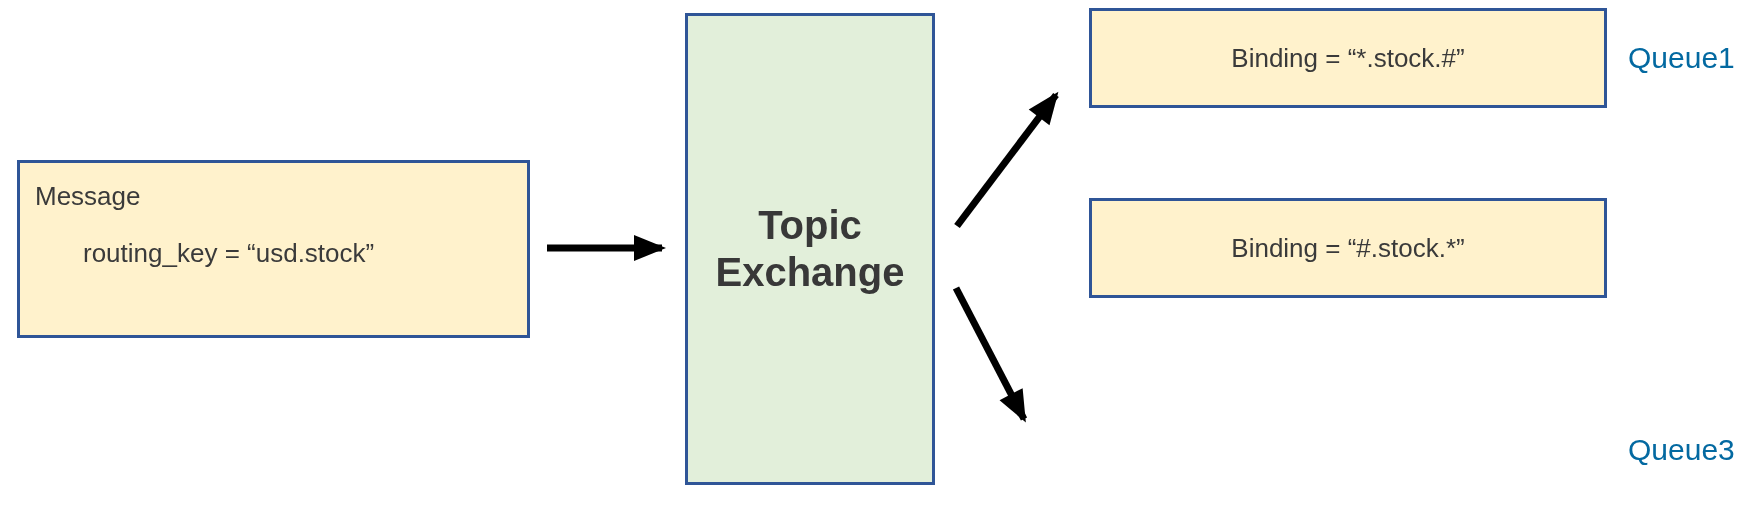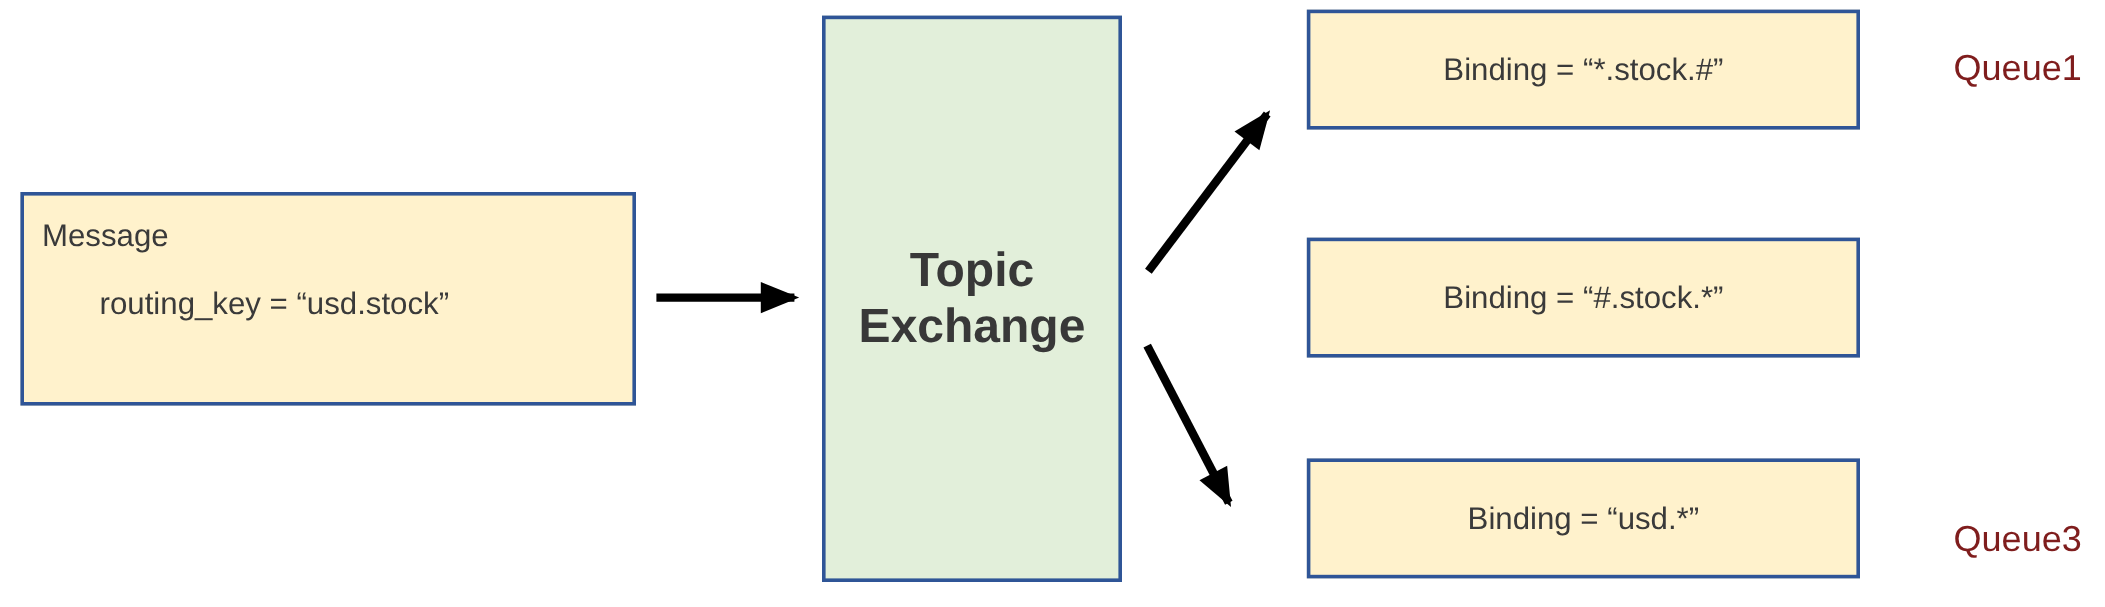--- a/index.html
+++ b/index.html
@@ -54,38 +54,38 @@
     font-size: 40px;
     font-weight: 700;
     line-height: 1.18;
     color: #383838;
   }
   .exchange-label span { display: block; }
 
   
   .binding-box {
     left: 1089px;
-    width: 461px;
+    width: 518px;
     height: 100px;
     display: flex;
     align-items: center;
     justify-content: center;
     font-size: 26px;
   }
   .binding-1 { top: 8px; }
   .binding-2 { top: 198px; }
   .binding-3 { top: 382px; }
 
   
   .queue-label {
     position: absolute;
     left: 1628px;
     width: 126px;
     font-size: 30px;
-    color: #7f1d1d;
+    color: #0369a1;
     white-space: nowrap;
   }
   .queue-1 { top: 41px; }
   .queue-2 { top: 231px; }
   .queue-3 { top: 433px; }
 
   
   .arrow-layer {
     position: absolute;
     left: 0;
@@ -122,20 +122,17 @@
       <span>Exchange</span>
     </div>
   </div>
 
   <div class="box yellow binding-box binding-1">
     <span>Binding = “*.stock.#”</span>
   </div>
   <div class="box yellow binding-box binding-2">
     <span>Binding = “#.stock.*”</span>
   </div>
-  <div class="box yellow binding-box binding-3">
-    <span>Binding = “usd.*”</span>
-  </div>
 
   <div class="queue-label queue-1">Queue1</div>
   <div class="queue-label queue-3">Queue3</div>
 
 </div>
 
 </body></html>

